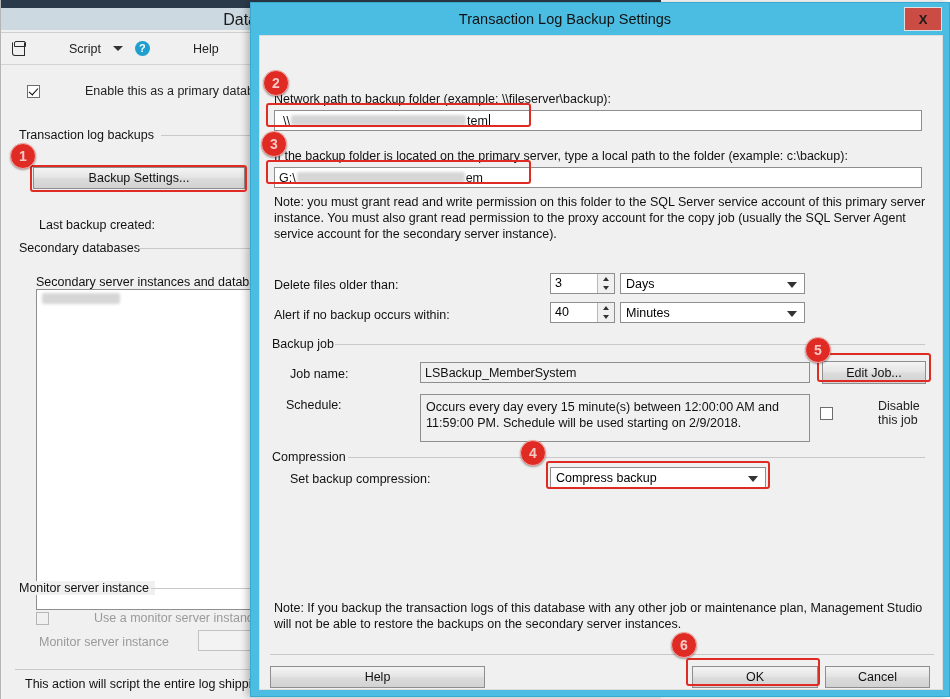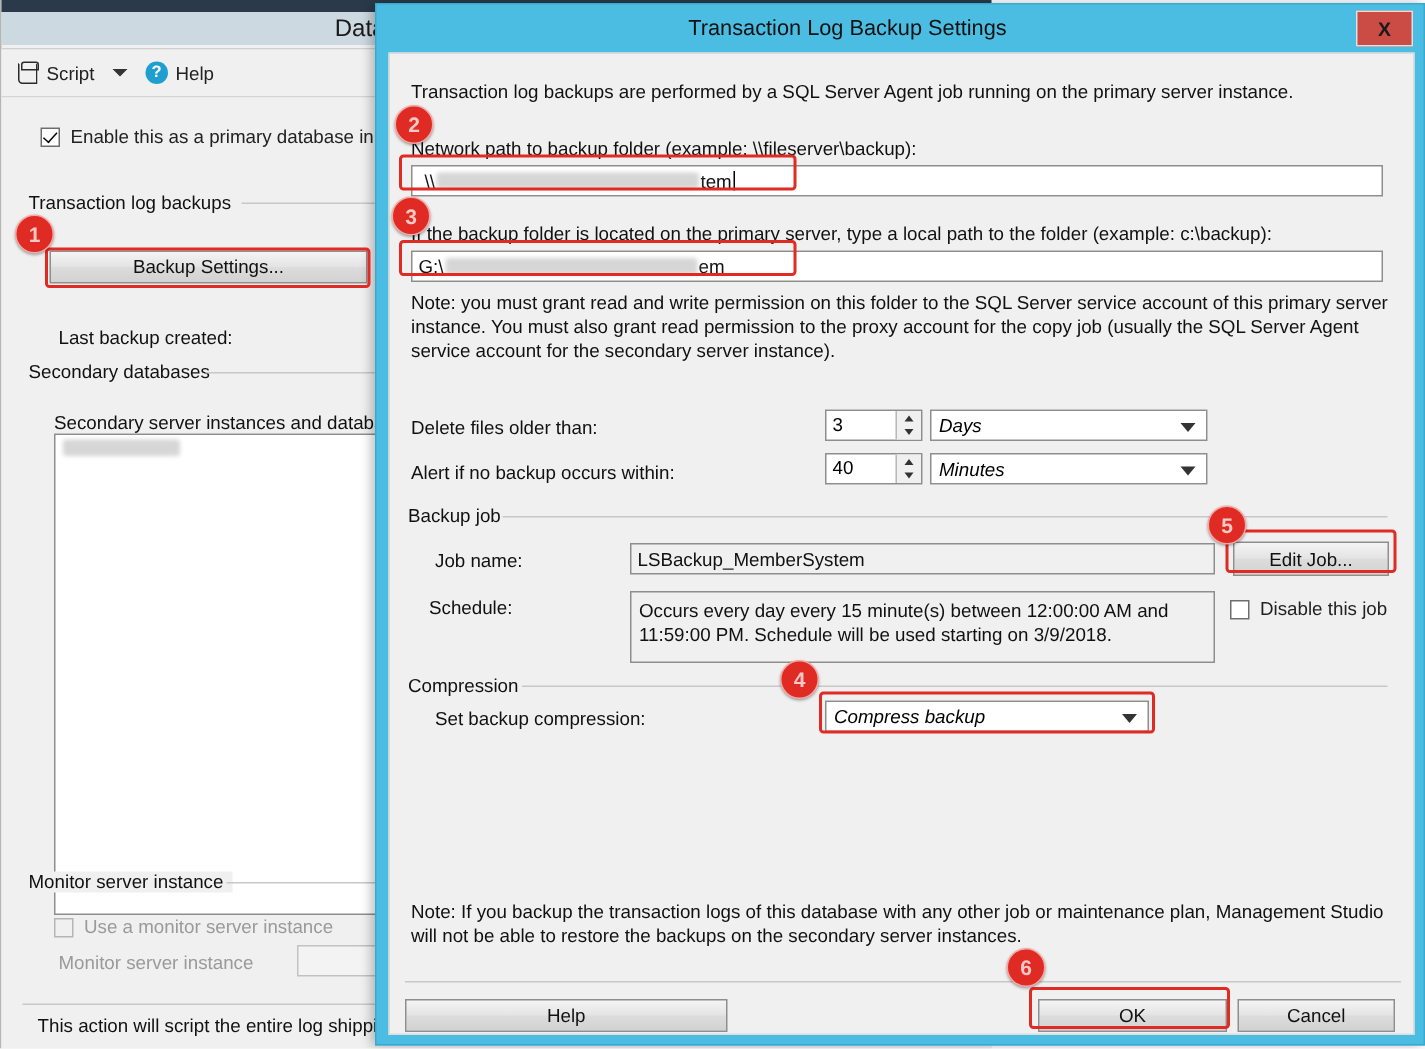--- a/index.html
+++ b/index.html
@@ -40,21 +40,21 @@
     background: #f0f0f0;
     border-top: 1px solid #cfcfcf;
   }
   .toolbar {
     position: absolute; left: 0; top: 33px; width: 660px; height: 32px;
     background: #f0f0f0;
     border-bottom: 1px solid #d4d4d4;
     display: flex; align-items: center; padding-left: 10px; gap: 6px;
   }
   .tb-item { display: flex; align-items: center; gap: 5px; cursor: default; }
-  .tb-label { font-size: 12.5px; color: #222; }
+  .tb-label { font-size: 12.5px; color: #222; margin-left: 38px; }
   .script-icon { width: 15px; height: 15px; position: relative; }
   .script-icon::before {
     content: ""; position: absolute; left: 1px; top: 1px;
     width: 11px; height: 12px;
     border: 1.6px solid #2a2a2a; border-radius: 0 0 0 3px;
     border-top-color: transparent;
   }
   .script-icon::after {
     content: ""; position: absolute; left: 3px; top: 0px;
     width: 10px; height: 4px; border: 1.6px solid #2a2a2a;
@@ -178,21 +178,21 @@
     content: ""; border-left: 3px solid transparent; border-right: 3px solid transparent;
     border-bottom: 4px solid #333;
   }
   .spin-dn::after {
     content: ""; border-left: 3px solid transparent; border-right: 3px solid transparent;
     border-top: 4px solid #333;
   }
 
   .combo {
     position: absolute; height: 21px; background: #fff; border: 1px solid #8e8e8e;
-    display: flex; align-items: center; font-size: 12.5px; padding-left: 5px; font-style: italic;
+    display: flex; align-items: center; font-size: 12.5px; padding-left: 5px;
   }
   .combo .arr {
     position: absolute; right: 7px; top: 50%; margin-top: -2px;
     width: 0; height: 0; border-left: 5px solid transparent;
     border-right: 5px solid transparent; border-top: 6px solid #333;
   }
 
   .multiline {
     position: absolute; background: #f0f0f0; border: 1px solid #8e8e8e;
     font-size: 12.5px; line-height: 16px; padding: 4px 5px; color: #111;
@@ -282,21 +282,20 @@
   </div>
 
   <div class="dlg">
     <div class="dlg-title">Transaction Log Backup Settings</div>
     <div class="dlg-close">
       <span>X</span>
     </div>
 
     <div class="dlg-client">
 
-      <div class="para" style="left:14px; top:17px; width:650px;">Transaction log backups are performed by a SQL Server Agent job running on the primary server instance.</div>
 
       <div class="lbl" style="left:14px; top:56px;">Network path to backup folder (example: \\fileserver\backup):</div>
       <div class="dlg-input" style="left:14px; top:74px; width:648px; height:21px;">
         <span class="redact" style="width:4px;height:0px"></span>
         <span>\\</span>
         <span class="redact" style="display:inline-block;width:175px;height:11px;margin:0 1px;"></span>
         <span>tem</span>
           <span class="caretbar"></span>
       </div>
 
@@ -340,21 +339,21 @@
 
       <div class="lbl" style="left:30px; top:331px;">Job name:</div>
       <div class="dlg-input" style="left:160px; top:326px; width:390px; height:21px; background:#f0f0f0;">
         <span>LSBackup_MemberSystem</span>
       </div>
       <div class="win-btn" style="position:absolute; left:562px; top:325px; width:104px; height:23px;">
         <span>Edit Job...</span>
       </div>
 
       <div class="lbl" style="left:26px; top:362px;">Schedule:</div>
-      <div class="multiline" style="left:160px; top:358px; width:390px; height:48px;">Occurs every day every 15 minute(s) between 12:00:00 AM and 11:59:00 PM. Schedule will be used starting on 3/9/2018.</div>
+      <div class="multiline" style="left:160px; top:358px; width:390px; height:48px;">Occurs every day every 15 minute(s) between 12:00:00 AM and 11:59:00 PM. Schedule will be used starting on 2/9/2018.</div>
 
       <div class="chk-row" style="left:560px; top:363px;">
         <span class="winchk"></span>
         <span class="tb-label">Disable this job</span>
       </div>
 
       <div class="grp-label" style="left:12px; top:414px;">Compression</div>
       <div class="grp-line" style="left:88px; top:421px; width:577px;"></div>
 
       <div class="lbl" style="left:30px; top:436px;">Set backup compression:</div>

